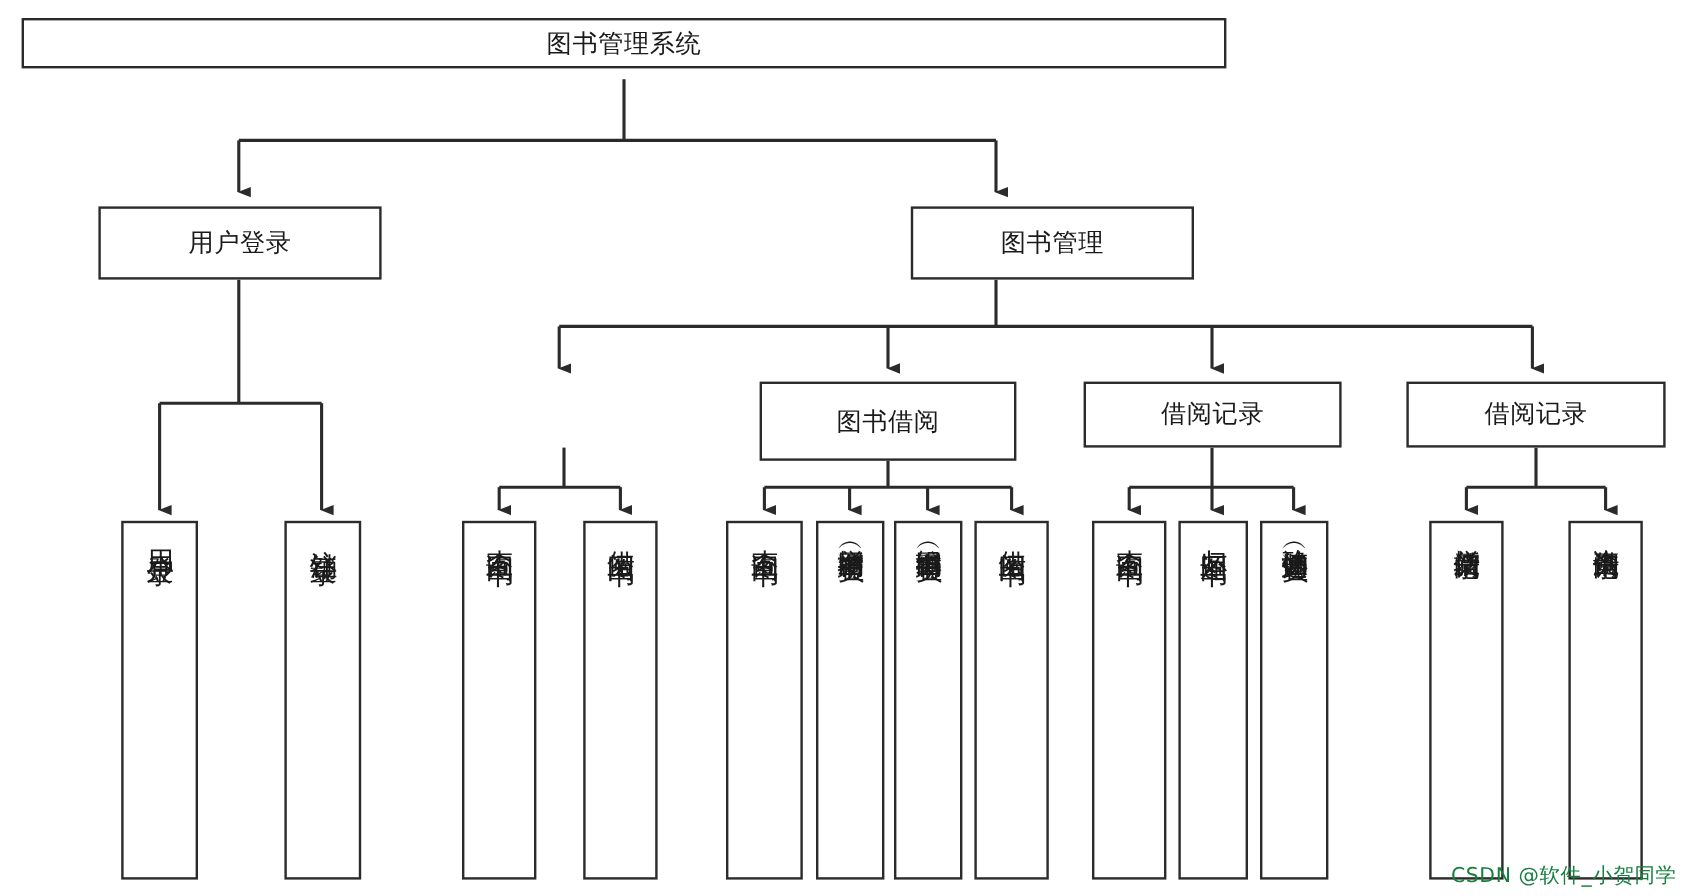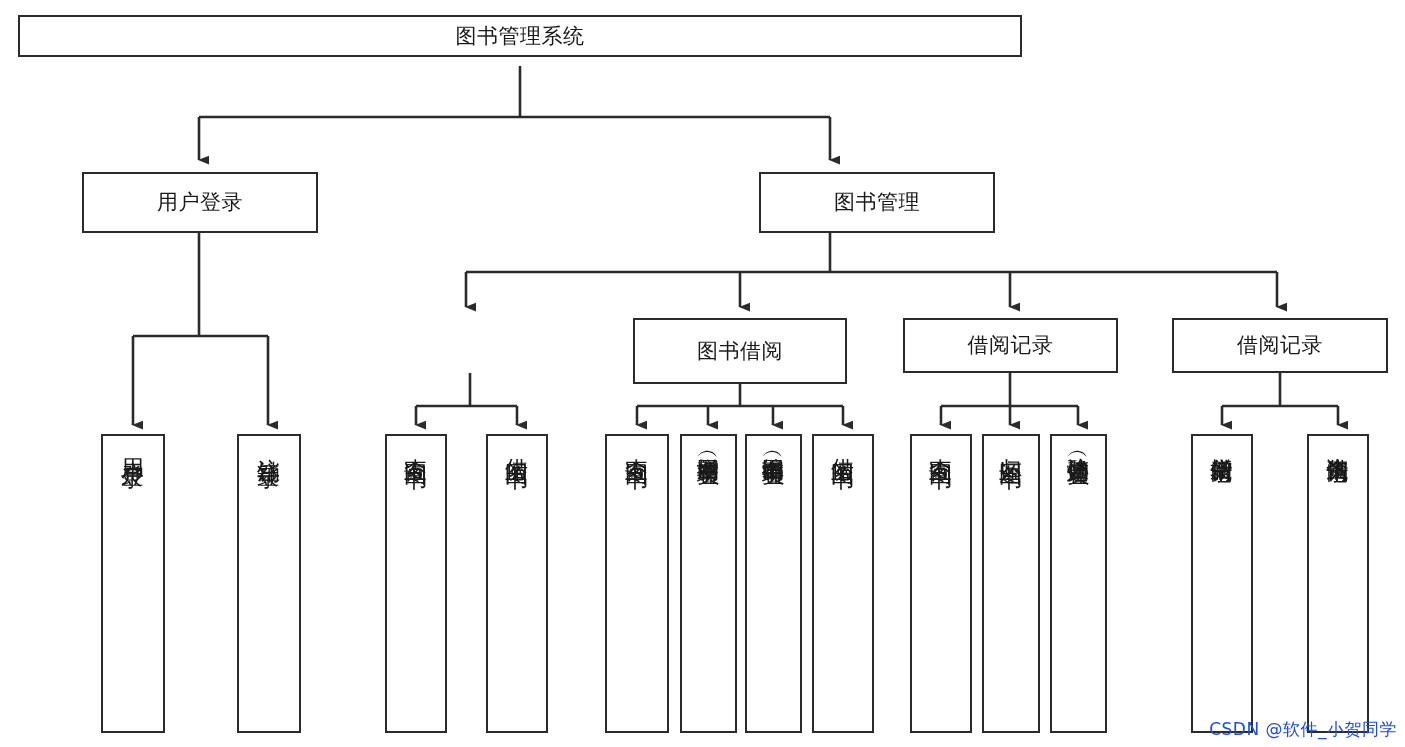--- a/index.html
+++ b/index.html
@@ -61,21 +61,21 @@
   }
   .node.vertical.tight .node-label {
     font-size: 22px;
     letter-spacing: 1px;
   }
   .watermark {
     position: absolute;
     right: 8px;
     bottom: 6px;
     font-size: 17px;
-    color: #1d4ed8;
+    color: #15803d;
     letter-spacing: 0.5px;
     z-index: 9;
     white-space: nowrap;
     font-family: "DejaVu Sans", "Liberation Sans", sans-serif;
   }
 </style>
 </head>
 <body>
 
 <div id="diagram-root">

